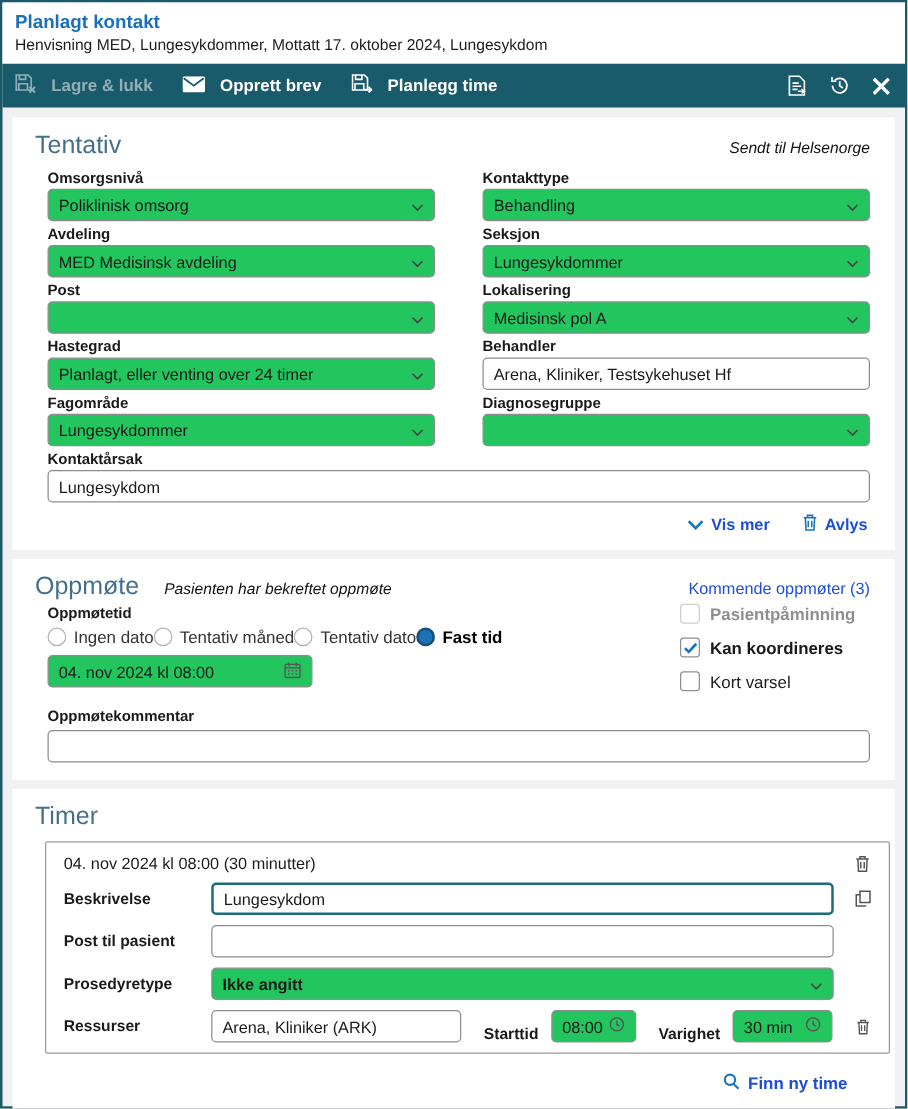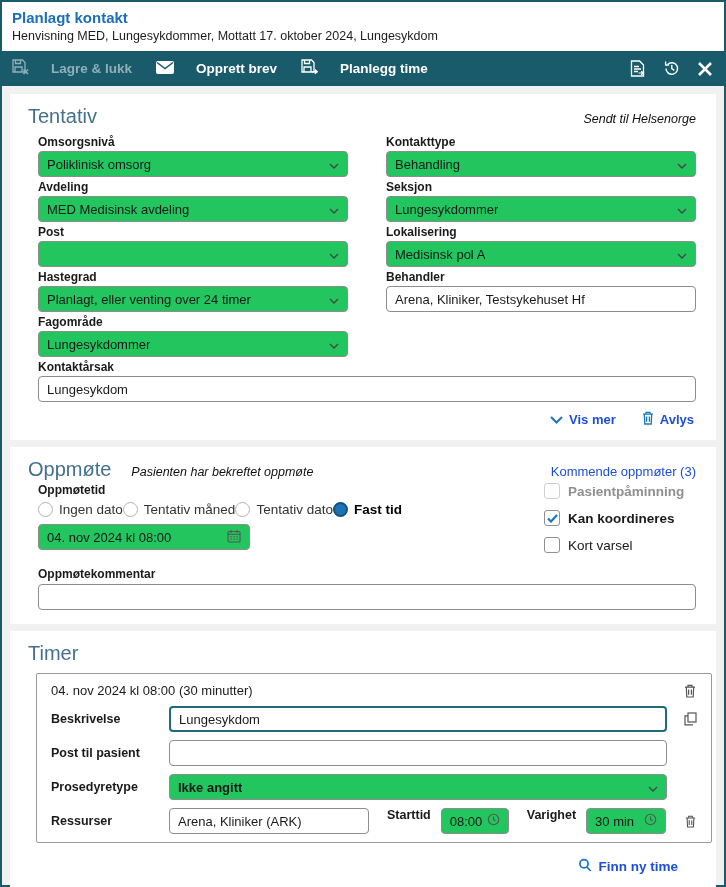--- a/index.html
+++ b/index.html
@@ -10,21 +10,21 @@
             display:flex; flex-direction:column; }
 
   
   .header { background:#fff; padding:7px 12px 8px 10px; }
   .title { color:#1c6fb9; font-weight:700; font-size:15px; }
   .subtitle { color:#1c1c1c; font-size:12.5px; margin-top:3px; }
 
   
   .toolbar { background:#1a5b6b; height:35px; flex:0 0 35px; display:flex; align-items:center;
              padding:0 12px 0 10px; gap:24px; color:#fff; }
-  .tool { display:flex; align-items:center; gap:22px; font-size:13.5px; font-weight:600;
+  .tool { display:flex; align-items:center; gap:12px; font-size:13.5px; font-weight:600;
           color:#fff; cursor:pointer; white-space:nowrap; }
   .tool.disabled { color:#8fb0b9; }
   .tool.disabled svg { stroke:#8fb0b9; }
   .toolbar-right { margin-left:auto; display:flex; align-items:center; gap:18px; }
   .icon-btn { display:flex; align-items:center; cursor:pointer; }
 
   
   .content { flex:1; padding:8px; display:flex; flex-direction:column; gap:7px; }
   .card { background:#fff; padding:10px 20px 12px 18px; }
   .card-head { display:flex; justify-content:space-between; align-items:baseline; }
@@ -70,21 +70,21 @@
   
   .timer-box { margin:8px 0 0 8px; width:676px; border:1px solid #9a9a9a; border-radius:2px;
                padding:9px 8px 8px 0; }
   .t-row { display:grid; grid-template-columns:108px 1fr 26px; align-items:center;
            padding-left:14px; margin-bottom:8px; column-gap:10px; }
   .t-row:last-child { margin-bottom:0; }
   .t-row .t-label { font-size:12.5px; font-weight:700; }
   .t-head { font-size:13px; font-weight:400; }
   .t-icon { display:flex; justify-content:center; cursor:pointer; color:#555; }
   .focused { border:2px solid #1d6b7d !important; }
-  .res-flex { display:flex; align-items:flex-start; gap:10px; }
+  .res-flex { display:flex; align-items:flex-end; gap:10px; }
   .res-flex input.res-input { width:200px; }
   .time-control { justify-content:space-between; cursor:default; }
   .find-row { display:flex; justify-content:flex-end; margin-top:15px; padding-right:18px; }
   .find-row .link { font-size:13.5px; }
 
   svg { flex:0 0 auto; }
 </style>
 </head>
 <body>
 
@@ -223,20 +223,29 @@
             </div>
           </div>
           <div class="field">
             <label>Behandler</label>
             <input class="text-input" type="text" value="Arena, Kliniker, Testsykehuset Hf" style="">
           </div>
           <div class="field">
             <label>Fagområde</label>
             <div class="control select">
               <span class="val">Lungesykdommer</span>
+              <span><svg width="10" height="6" viewBox="0 0 10 6" fill="none" stroke="#444" stroke-width="1.3">
+                    <path d="M1 1l4 4 4-4"></path>
+                  </svg></span>
+            </div>
+          </div>
+          <div class="field">
+            <label>Diagnosegruppe</label>
+            <div class="control select">
+              <span class="val"></span>
               <span><svg width="10" height="6" viewBox="0 0 10 6" fill="none" stroke="#444" stroke-width="1.3">
                     <path d="M1 1l4 4 4-4"></path>
                   </svg></span>
             </div>
           </div>
         </div>
         <div class="field" style="margin-top:3px;">
           <label>Kontaktårsak</label>
           <input class="text-input" type="text" value="Lungesykdom" style="">
         </div>

